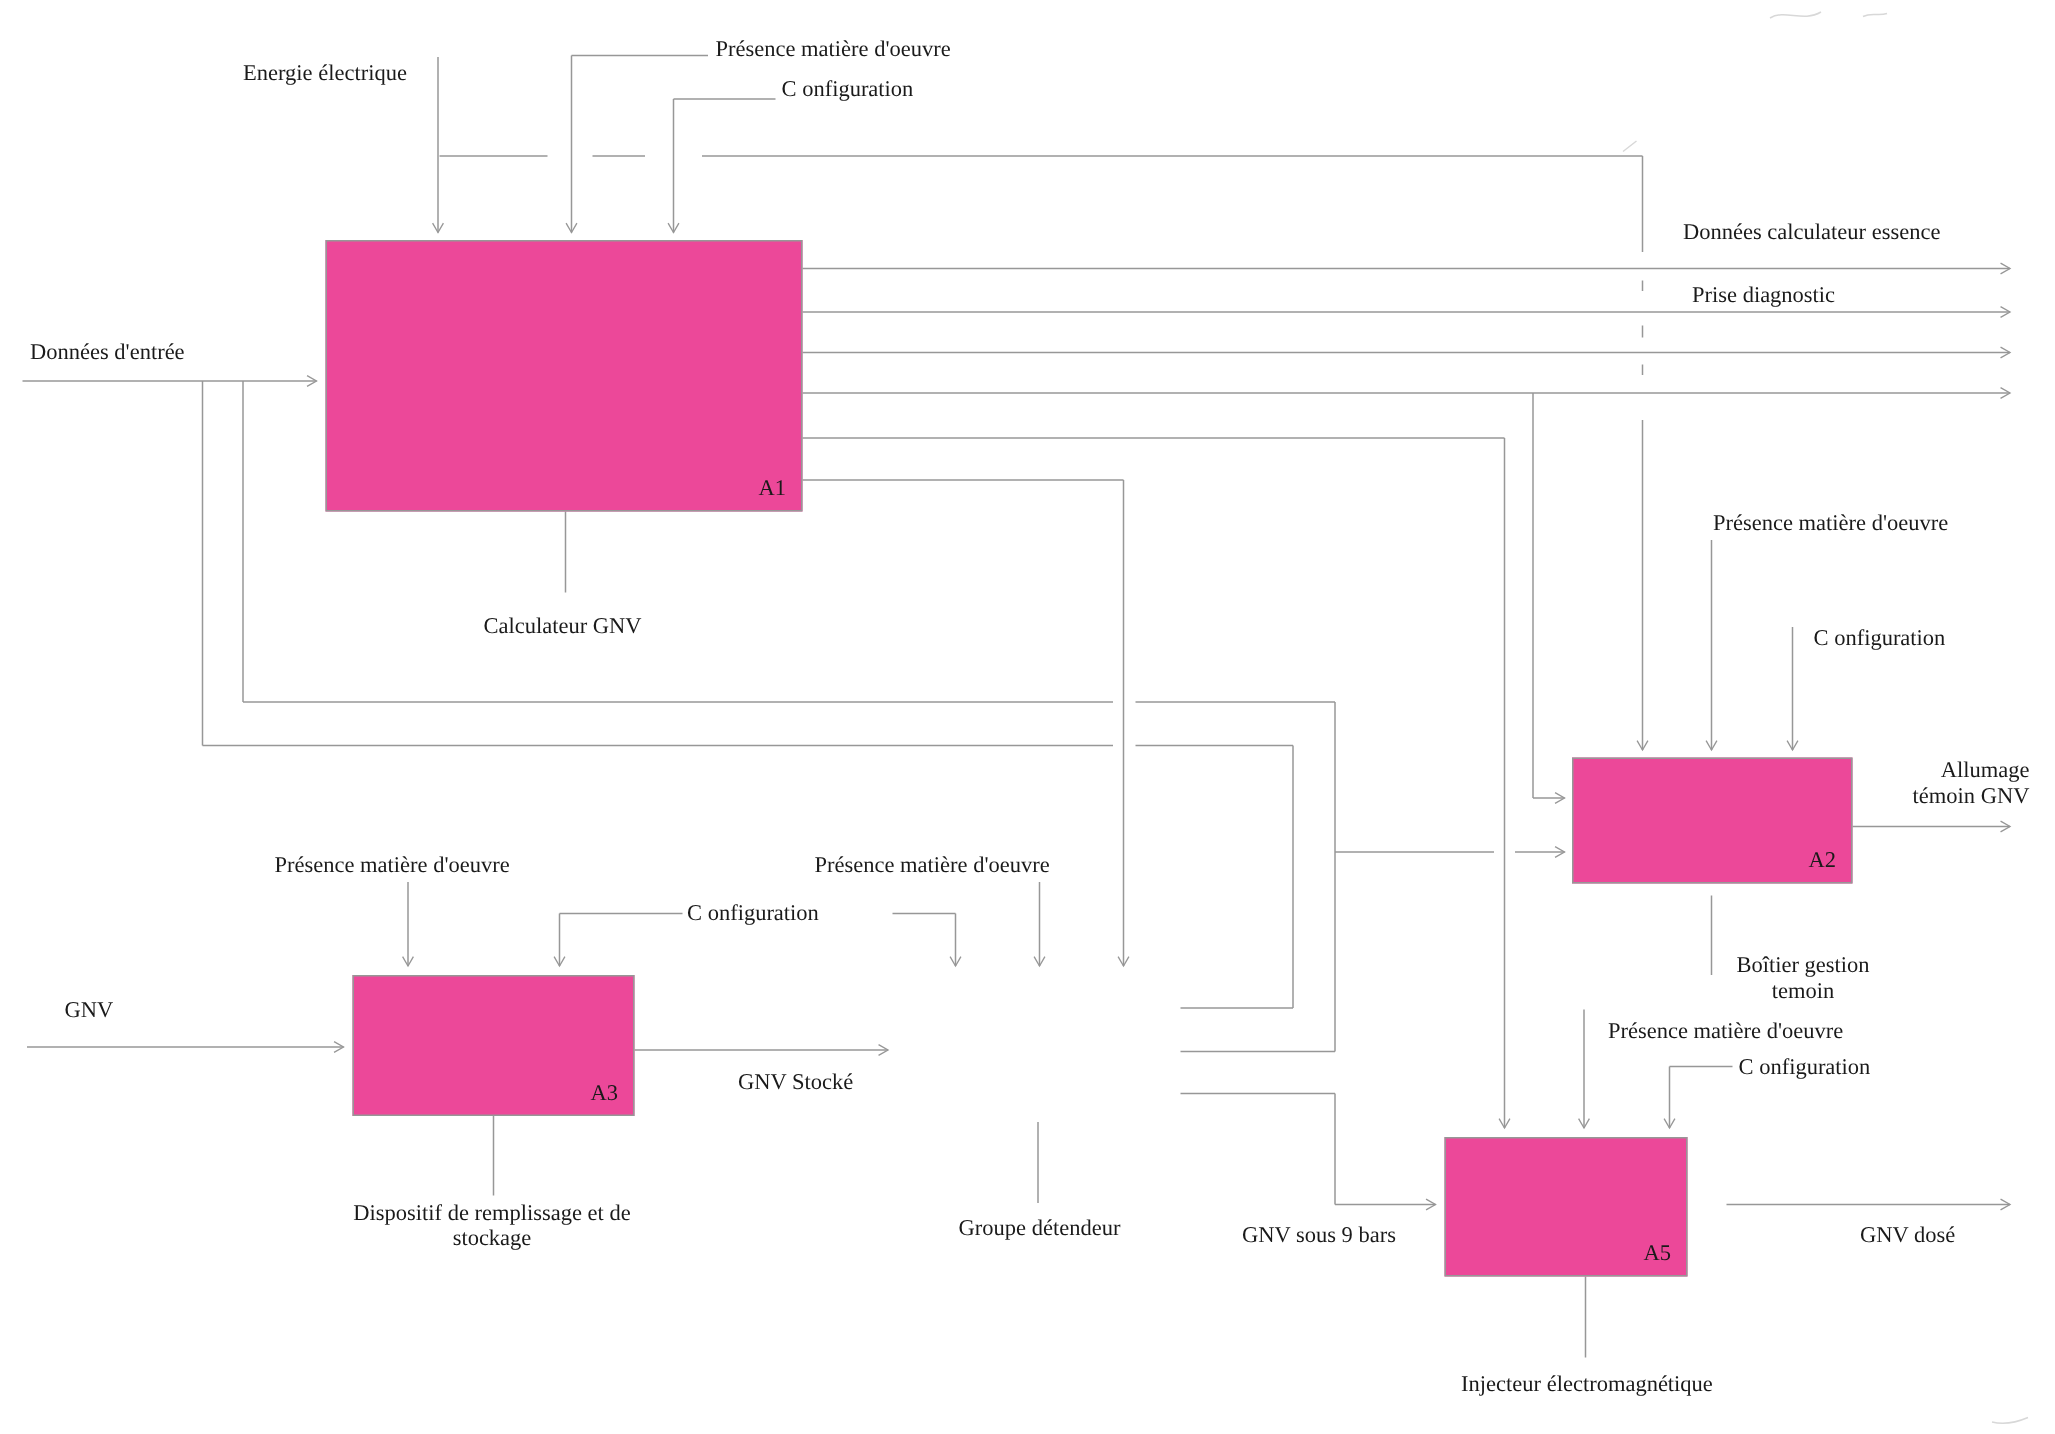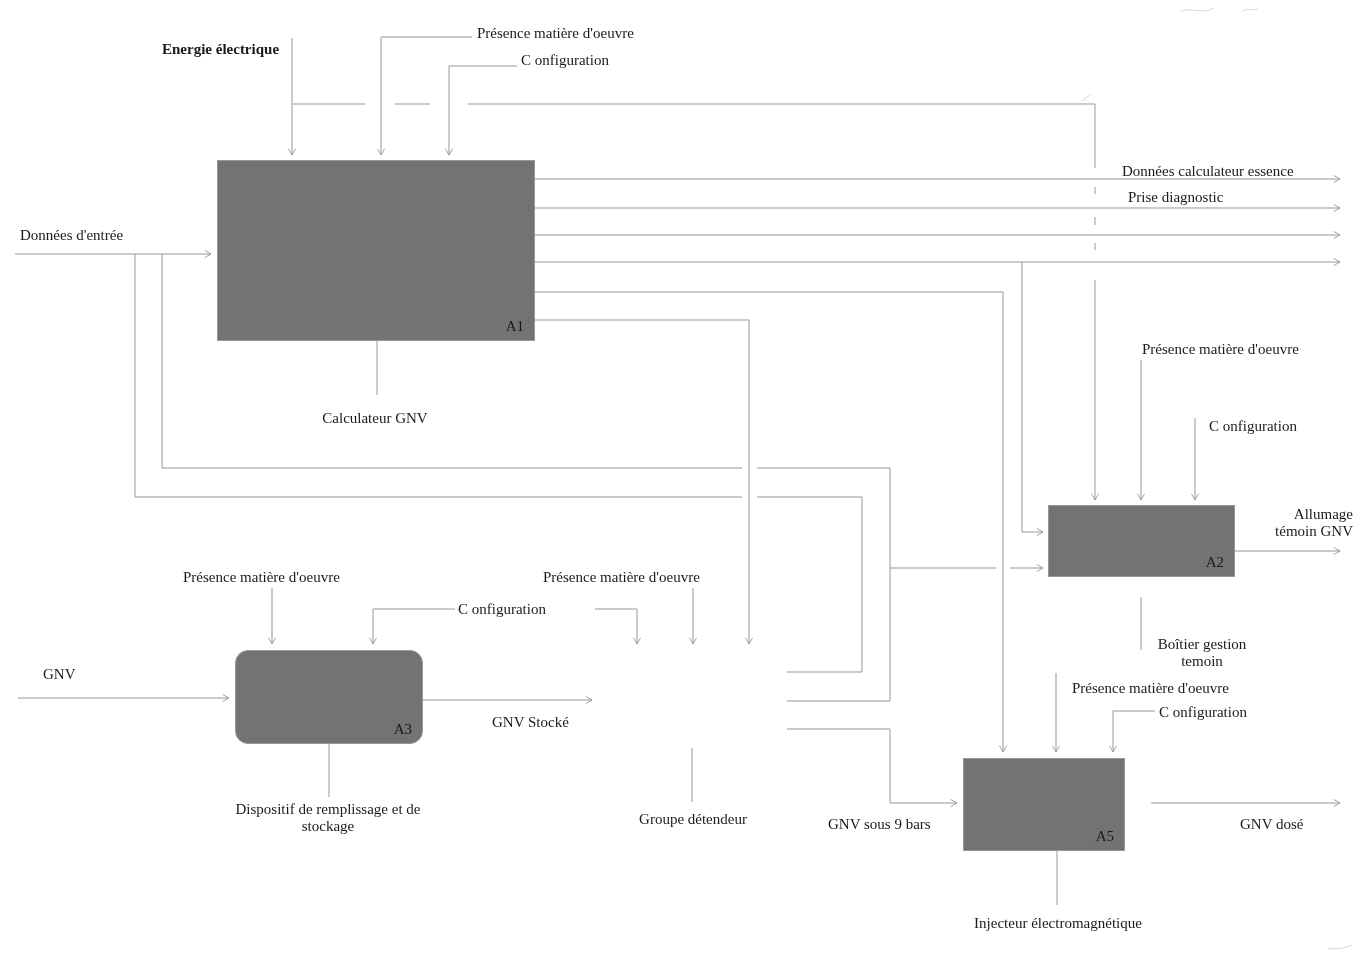--- a/index.html
+++ b/index.html
@@ -6,21 +6,21 @@
   #canvas{
     position:relative;width:1370px;height:956px;background:#ffffff;overflow:hidden;
     font-family:"Liberation Serif","DejaVu Serif",serif;color:#1a1a1a;
   }
   .lbl{
     position:absolute;font-size:15px;line-height:1.12;white-space:nowrap;color:#1a1a1a;text-align:right;
   }
   .lbl.wrap{white-space:normal;}
   .lbl.center{text-align:center;}
   .fbox{
-    position:absolute;border:1px solid #979797;background:#737373;box-sizing:border-box;
+    position:absolute;border:1px solid #979797;background:#ec4899;box-sizing:border-box;
   }
   .boxid{
     position:absolute;right:10px;bottom:5px;font-size:15px;color:#1a1a1a;
   }
   svg.lines{position:absolute;left:0;top:0;}
   svg.lines path{fill:none;stroke:#979797;stroke-width:1;}
   svg.lines path.artifact{stroke:#d8d8d8;}
 </style>
 </head>
 <body>
@@ -123,41 +123,41 @@
     <g>
       <path class="artifact" d="M1180 12 c10,-6 22,3 34,-4 m28,3 c6,-3 10,0 16,-2"></path>
       <path class="artifact" d="M1328 948 c8,2 17,0 24,-3"></path>
       <path class="artifact" d="M1082 101 l9,-7"></path>
     </g>
   </svg>
 
   <div class="fbox" style="left:217px;top:160px;width:318px;height:181px;">
     <span class="boxid">A1</span>
   </div>
-  <div class="fbox" style="left:1048px;top:505px;width:187px;height:72px;">
+  <div class="fbox" style="left:1048px;top:505px;width:187px;height:84px;">
     <span class="boxid">A2</span>
   </div>
-  <div class="fbox" style="left:235px;top:650px;width:188px;height:94px;border-radius:13px;">
+  <div class="fbox" style="left:235px;top:650px;width:188px;height:94px;">
     <span class="boxid">A3</span>
   </div>
   <div class="fbox" style="left:963px;top:758px;width:162px;height:93px;">
     <span class="boxid">A5</span>
   </div>
 
   <div class="lbl wrap center" style="left:300px;top:410px;width:150px;">Calculateur GNV</div>
   <div class="lbl wrap center" style="left:1146px;top:636px;width:112px;">Boîtier gestion temoin</div>
   <div class="lbl wrap center" style="left:228px;top:801px;width:200px;">Dispositif de remplissage et de stockage</div>
   <div class="lbl wrap center" style="left:613px;top:811px;width:160px;">Groupe détendeur</div>
   <div class="lbl wrap center" style="left:963px;top:915px;width:190px;">Injecteur électromagnétique</div>
 
-  <div class="lbl" style="left:162px;top:41px;font-weight:bold;">Energie électrique</div>
+  <div class="lbl" style="left:162px;top:41px;">Energie électrique</div>
   <div class="lbl" style="left:477px;top:25px;">Présence matière d'oeuvre</div>
   <div class="lbl" style="left:521px;top:52px;">C onfiguration</div>
   <div class="lbl" style="left:20px;top:227px;">Données d'entrée</div>
-  <div class="lbl" style="left:1122px;top:147px;margin-top:16px;">Données calculateur essence</div>
+  <div class="lbl" style="left:1122px;top:147px;">Données calculateur essence</div>
   <div class="lbl" style="left:1128px;top:189px;">Prise diagnostic</div>
   <div class="lbl" style="left:1142px;top:341px;">Présence matière d'oeuvre</div>
   <div class="lbl" style="left:1209px;top:418px;">C onfiguration</div>
   <div class="lbl wrap" style="left:1253px;top:506px;width:100px;">Allumage témoin GNV</div>
   <div class="lbl" style="left:43px;top:666px;">GNV</div>
   <div class="lbl" style="left:183px;top:569px;">Présence matière d'oeuvre</div>
   <div class="lbl" style="left:458px;top:601px;">C onfiguration</div>
   <div class="lbl" style="left:543px;top:569px;">Présence matière d'oeuvre</div>
   <div class="lbl" style="left:458px;top:714px;margin-left:34px;">GNV Stocké</div>
   <div class="lbl" style="left:828px;top:816px;">GNV sous 9 bars</div>

